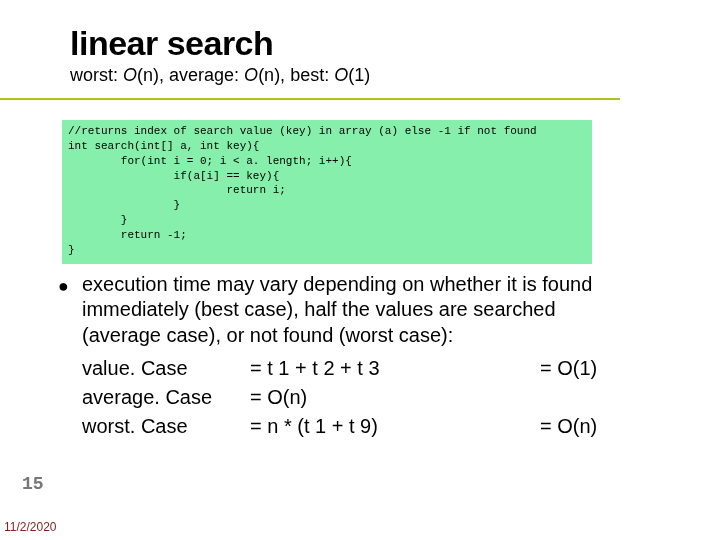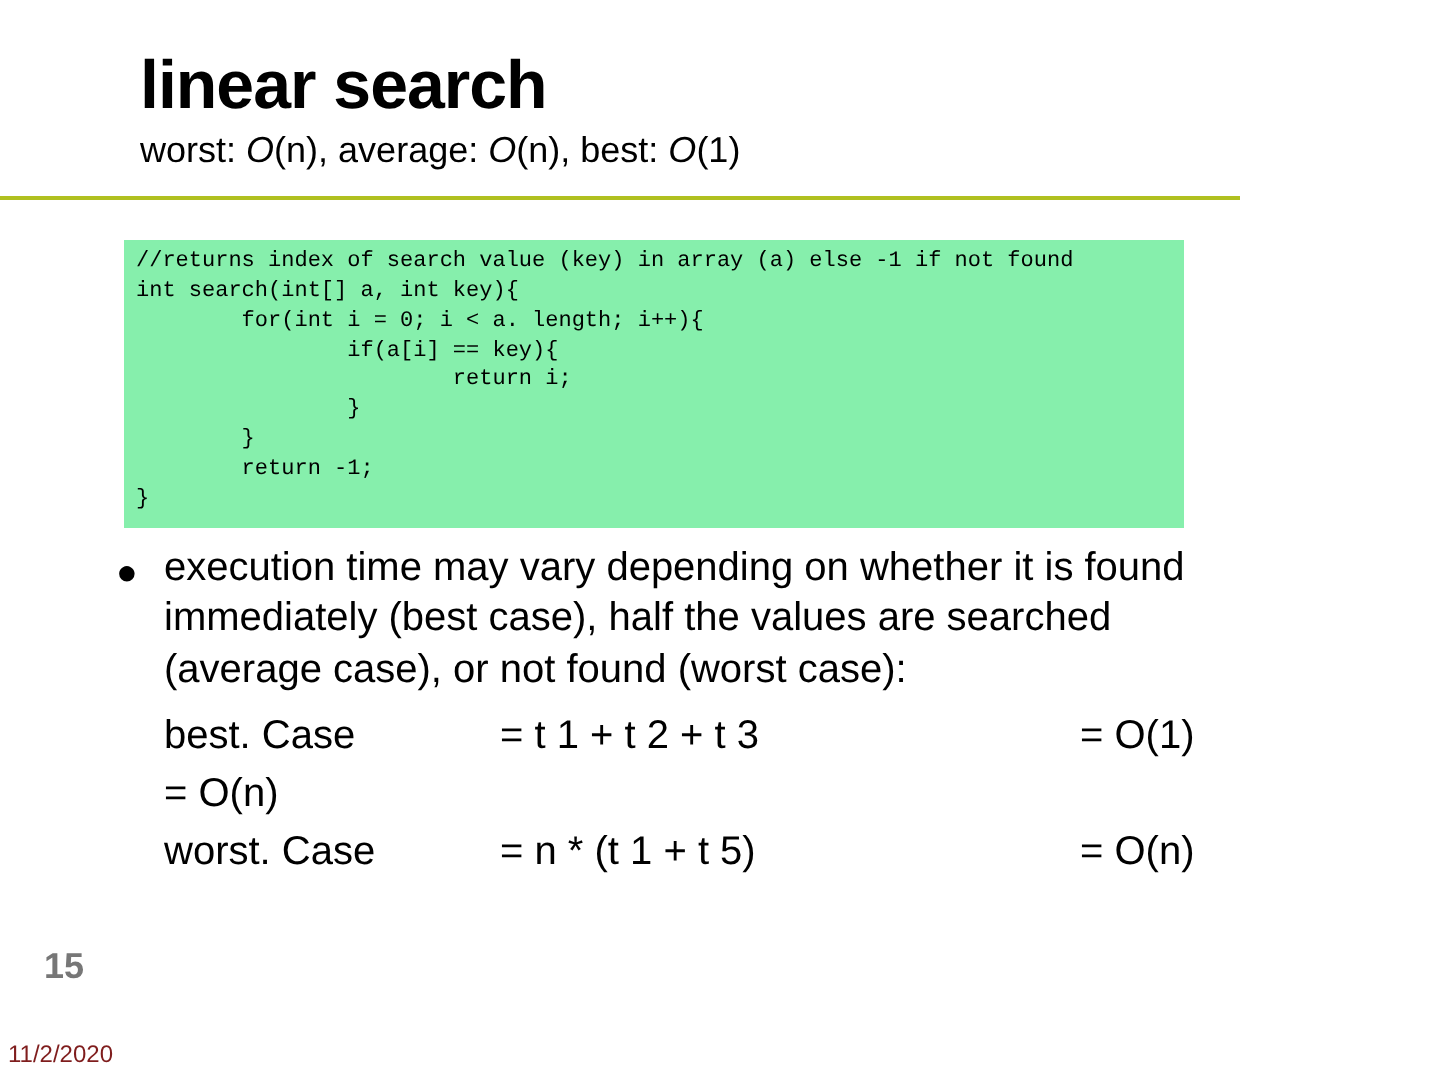--- a/index.html
+++ b/index.html
@@ -23,21 +23,21 @@
   .body-row { display: flex; padding: 8px 18px 0 58px; }
   .bullet { width: 24px; font-size: 18px; line-height: 1.3; padding-top: 3px; }
   .body-text { flex: 1; font-size: 20px; line-height: 1.28; }
   .cases { margin-top: 6px; }
   .case-row { display: flex; font-size: 20px; line-height: 1.45; }
   .case-label { width: 168px; }
   .case-expr { width: 290px; }
   .case-big { flex: 1; }
   .page-num {
     position: absolute; left: 22px; bottom: 46px;
-    font-size: 18px; font-weight: bold; color: #777;
+    font-size: 18px; font-weight: bold; color: #777; font-family: Liberation Mono, monospace;
   }
   .date {
     position: absolute; left: 4px; bottom: 6px;
     font-size: 12px; color: #7f1d1d;
   }
 </style>
 </head>
 <body>
 
 <div class="slide">
@@ -60,30 +60,31 @@
         }
         return -1;
 }</div>
 
   <div class="body-row">
     <div class="bullet">●</div>
     <div class="body-text">
       <div>execution time may vary depending on whether it is found immediately (best case), half the values are searched (average case), or not found (worst case):</div>
       <div class="cases">
         <div class="case-row">
-          <div class="case-label">best. Case</div>
+          <div class="case-label">value. Case</div>
           <div class="case-expr">= t 1 + t 2 + t 3</div>
           <div class="case-big">= O(1)</div>
         </div>
         <div class="case-row">
+          <div class="case-label">average. Case</div>
           <div class="case-big">= O(n)</div>
         </div>
         <div class="case-row">
           <div class="case-label">worst. Case</div>
-          <div class="case-expr">= n * (t 1 + t 5)</div>
+          <div class="case-expr">= n * (t 1 + t 9)</div>
           <div class="case-big">= O(n)</div>
         </div>
       </div>
     </div>
   </div>
 
   <div class="page-num">15</div>
   <div class="date">11/2/2020</div>
 
 </div>

